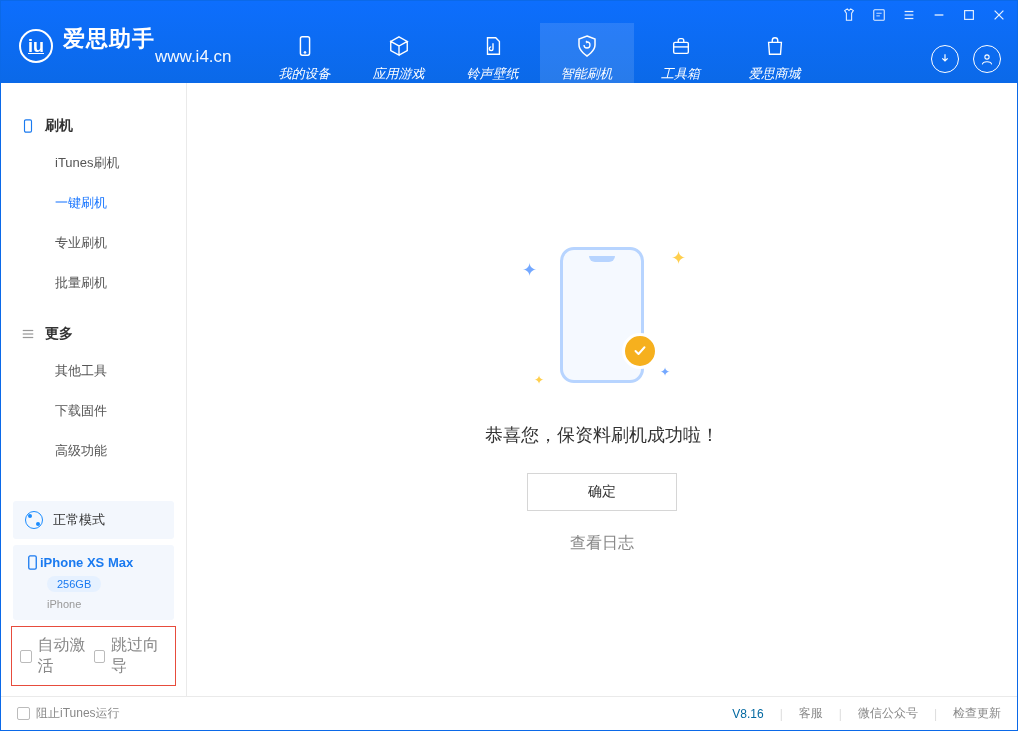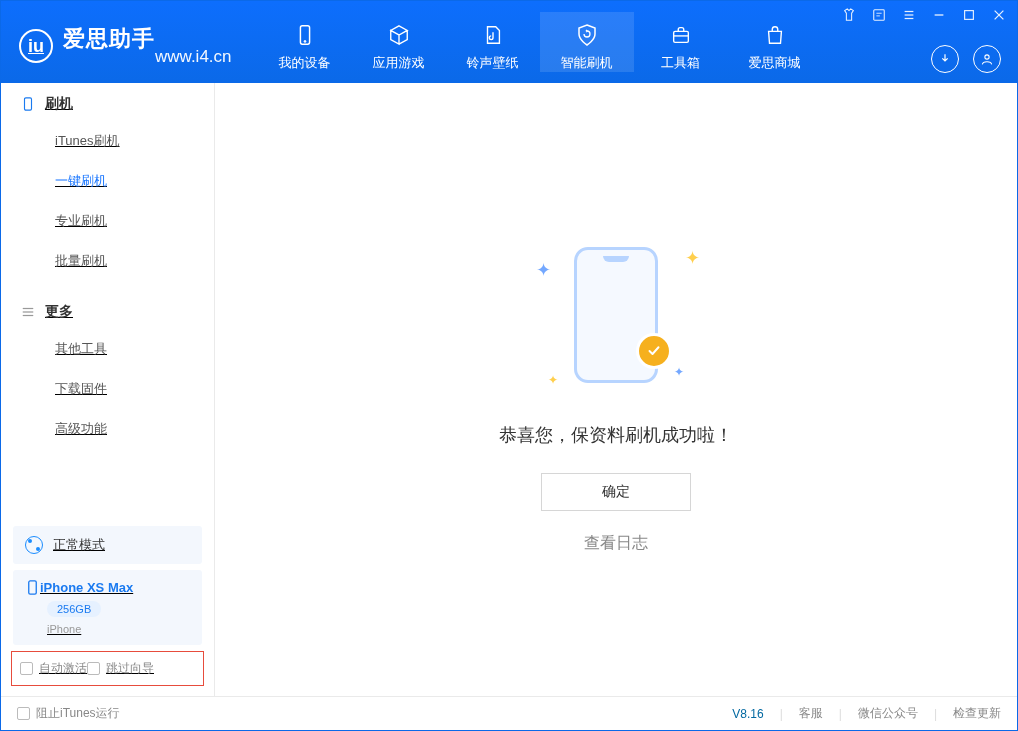--- a/index.html
+++ b/index.html
@@ -27,59 +27,59 @@
 }
 .logo-area { display: flex; align-items: center; gap: 10px; padding-right: 16px; padding-top:8px; }
 .logo-badge {
   width: 34px; height: 34px; border: 2.2px solid #fff; border-radius: 50%;
   display:flex; align-items:center; justify-content:center; font-weight:700; font-size:18px;text-decoration:underline;
 }
 .logo-text { display:flex; flex-direction:row; line-height:1;text-align:right; }
 .logo-text .big { font-size: 22px; font-weight:600; letter-spacing:1px;}
 .logo-text .small { font-size: 17px; opacity:.95; margin-top:20px;}
 
-.tabs { display:flex; align-items:center; margin-left: 10px; }
+.tabs { display:flex; align-items:flex-end; margin-left: 10px; font-style: italic; }
 .tab {
   width: 94px;
   display:flex; flex-direction:column; align-items:center; justify-content:center;
   gap:6px; font-size:13px; cursor:pointer; padding-top:10px;
 }
 .tab .tab-icon { width:26px; height:26px; display:flex; align-items:center; justify-content:center; }
 .tab.active { background: rgba(255,255,255,0.12); }
 .tab svg { fill:#fff; stroke:#fff; }
 
 .win-controls { position:absolute; top:6px; right:10px; display:flex; gap:14px; align-items:center; }
 .win-controls .wc { width:16px; height:16px; display:flex; align-items:center; justify-content:center; cursor:pointer; opacity:.9; }
 
 .right-circles { position:absolute; bottom:10px; right:16px; display:flex; gap:14px; }
 .circle-btn { width:28px; height:28px; border:1.8px solid #fff; border-radius:50%; display:flex; align-items:center; justify-content:center; cursor:pointer; }
 
 
 .body { flex:1; display:flex; min-height:0; }
-.sidebar { width: 214px; border-right:1px solid #eaeaea; display:flex; flex-direction:column; padding-top:4px;text-decoration:underline; }
+.sidebar { width: 186px; border-right:1px solid #eaeaea; display:flex; flex-direction:column; padding-top:26px; }
 .group-head { display:flex; align-items:center; gap:10px; padding: 8px 20px; font-size:14px; color:#333; font-weight:600;}
 .group-head svg { width:14px; height:14px; }
 .sidebar-item { padding: 11px 20px 11px 54px; font-size:13px; color:#555; cursor:pointer; }
 .sidebar-item.active { color:#1976ff; }
 
 .sidebar-bottom { margin-top:auto; }
 .mode-card, .device-card { margin: 6px 12px; background:#f3f7fd; border-radius:3px; padding:10px 12px; }
 .mode-card { display:flex; align-items:center; gap:10px; font-size:13px; color:#333;}
 .mode-icon { width:18px; height:18px; border:1.6px solid #1a8cff; border-radius:50%; position:relative; }
 .mode-icon::before, .mode-icon::after { content:""; position:absolute; background:#1a8cff; border-radius:50%; width:4px; height:4px; }
 .mode-icon::before { top:2px; left:2px; }
 .mode-icon::after { bottom:2px; right:2px; }
 
 .device-card .dev-row { display:flex; align-items:center; }
 .dev-row svg { width:15px; height:15px; }
 .device-name { color:#1a7af0; font-weight:600; font-size:13px; }
 .capacity-pill { display:inline-block; margin-top:6px; margin-left:22px; background:#e6f1ff; color:#1a7af0; font-size:11px; padding:2px 10px; border-radius:10px;}
 .device-kind { margin-left:22px; margin-top:6px; font-size:11px; color:#999; }
 
-.option-row { margin: 6px 10px 10px 10px; border:1.5px solid #e74c3c; padding:8px 8px; display:flex; gap:0; font-size:12px; color:#888;}
+.option-row { margin: 6px 10px 10px 10px; border:1.5px solid #e74c3c; padding:8px 8px; display:flex; gap:0; font-size:16px; color:#888;}
 .chk { display:flex; align-items:center; gap:6px; cursor:pointer; }
 .chk-box { width:13px; height:13px; border:1px solid #bbb; border-radius:2px; }
 
 
 .main { flex:1; display:flex; flex-direction:column; align-items:center; justify-content:center; gap:18px; position:relative; }
 .illus { width:180px; height:180px; position:relative; }
 .phone-shape {
   width:84px; height:136px; border:3px solid #b7d4ff; border-radius:14px;
   position:absolute; left:50%; top:50%; transform:translate(-50%,-50%);
   background:#f5f9ff;

